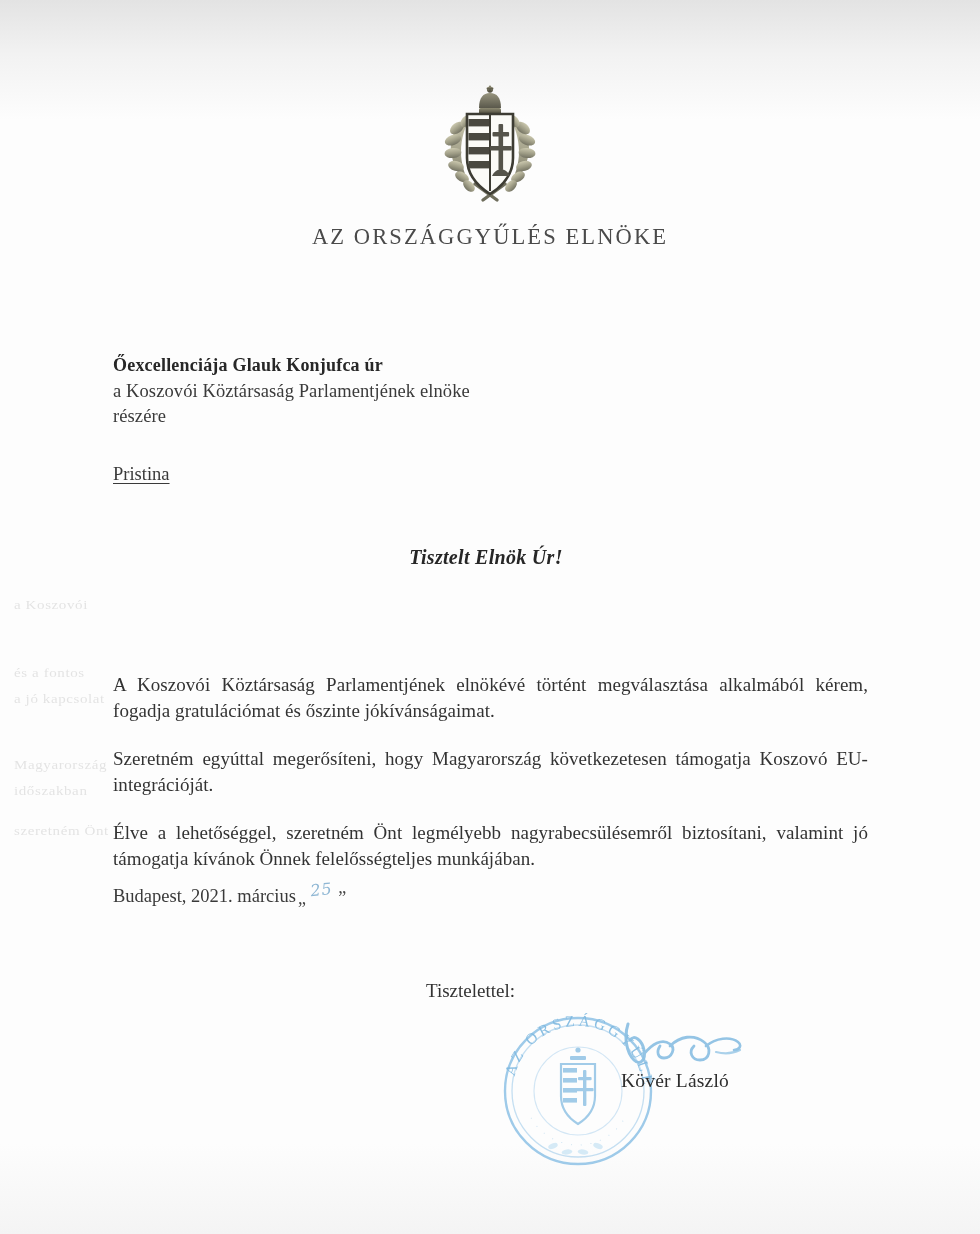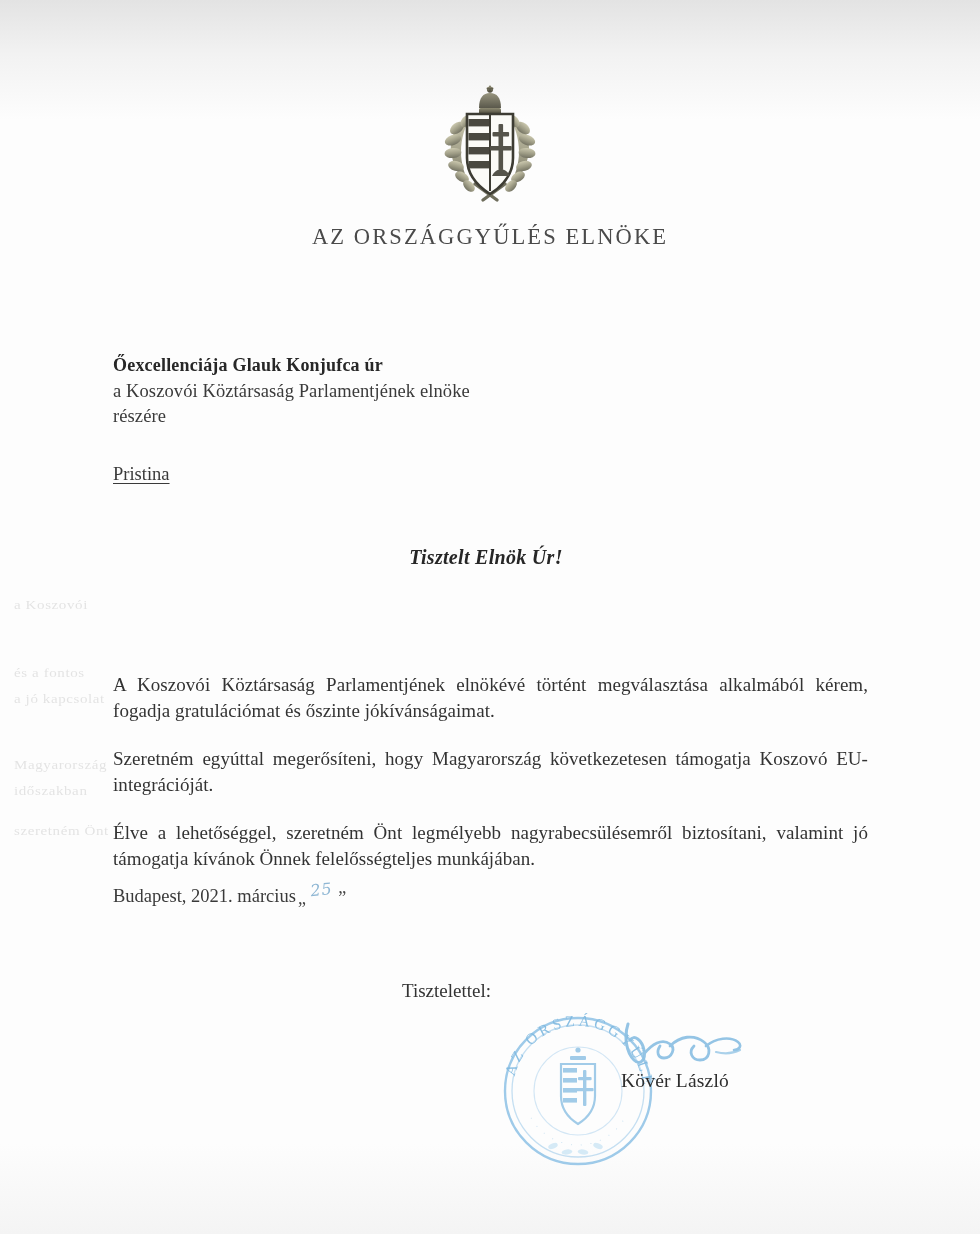--- a/index.html
+++ b/index.html
@@ -159,21 +159,21 @@
     font-style: italic;
     color: #8fb7d4;
     transform: rotate(-6deg) translateY(-7px);
     letter-spacing: 1px;
     padding: 0 3px;
   }
 
   
   #closing {
     position: absolute;
-    left: 402px;
+    left: 426px;
     top: 980px;
     font-size: 19px;
     color: #333;
   }
 
   #stamp {
     position: absolute;
     left: 487px;
     top: 1000px;
     width: 182px;

